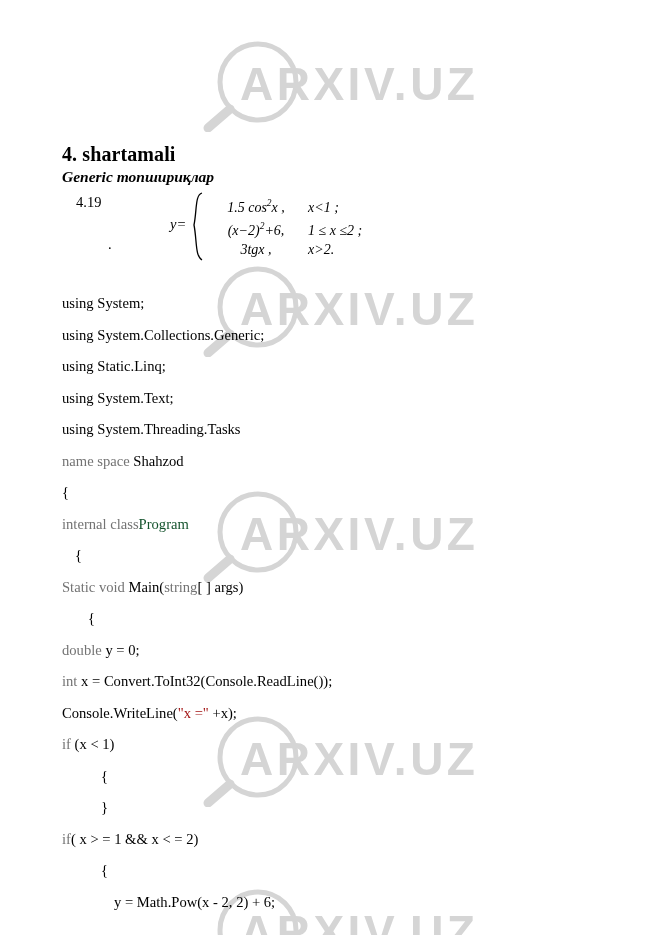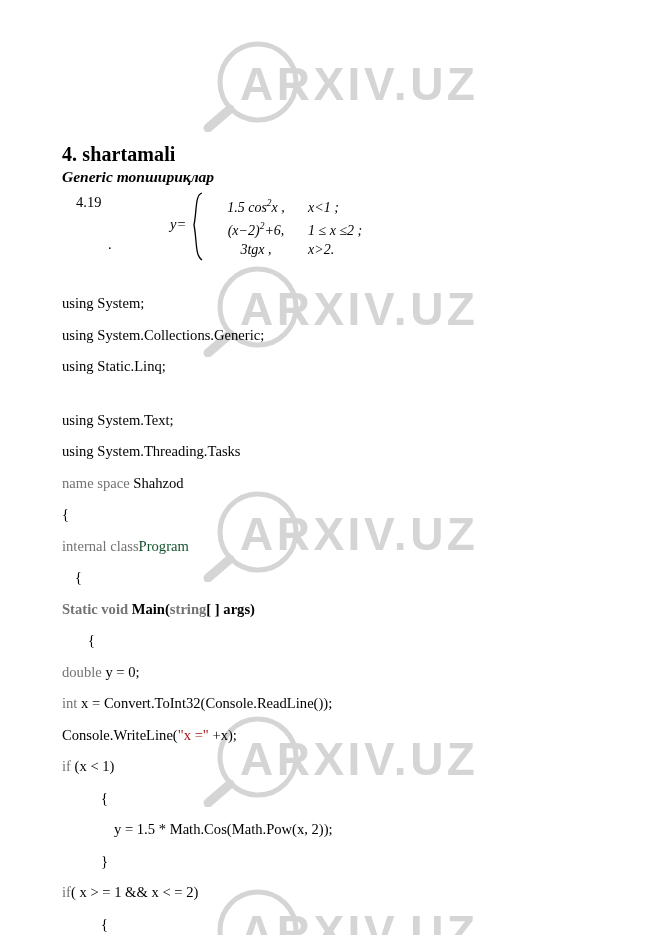--- a/index.html
+++ b/index.html
@@ -200,33 +200,32 @@
         <div class="row"><span class="lhs it">1.5 cos<sup class="sq">2</sup>x ,</span><span class="rhs it">x&lt;1 ;</span></div>
         <div class="row"><span class="lhs it">(x−2)<sup class="sq">2</sup>+6,</span><span class="rhs it">1 ≤ x ≤2 ;</span></div>
         <div class="row"><span class="lhs it">3tgx ,</span><span class="rhs it">x&gt;2.</span></div>
       </div>
   </div>
 
   <div class="code" id="code">
       <div class="ln" style="padding-left: 0px;"><span>using System;</span></div>
       <div class="ln" style="padding-left: 0px;"><span>using System.Collections.Generic;</span></div>
       <div class="ln" style="padding-left: 0px;"><span>using Static.Linq;</span></div>
-      <div class="ln" style="padding-left: 0px; margin-top: 22px;"><span>using System.Text;</span></div>
+      <div class="ln" style="padding-left: 0px;"><span>using System.Text;</span></div>
       <div class="ln" style="padding-left: 0px;"><span>using System.Threading.Tasks</span></div>
       <div class="ln" style="padding-left: 0px;"><span class="kw">name space</span><span> Shahzod</span></div>
       <div class="ln" style="padding-left: 0px;"><span>{</span></div>
       <div class="ln" style="padding-left: 0px;"><span class="kw">internal class</span><span class="type">Program</span></div>
       <div class="ln" style="padding-left: 13px;"><span>{</span></div>
-      <div class="ln" style="padding-left: 0px; font-weight: bold;"><span class="kw">Static void</span><span> Main(</span><span class="kw">string</span><span>[ ] args)</span></div>
+      <div class="ln" style="padding-left: 0px;"><span class="kw">Static void</span><span> Main(</span><span class="kw">string</span><span>[ ] args)</span></div>
       <div class="ln" style="padding-left: 26px;"><span>{</span></div>
       <div class="ln" style="padding-left: 0px;"><span class="kw">double</span><span> y = 0;</span></div>
       <div class="ln" style="padding-left: 0px;"><span class="kw">int</span><span> x = Convert.ToInt32(Console.ReadLine());</span></div>
       <div class="ln" style="padding-left: 0px;"><span>Console.WriteLine(</span><span class="str">"x ="</span><span> +x);</span></div>
       <div class="ln" style="padding-left: 0px;"><span class="kw">if</span><span> (x &lt; 1)</span></div>
       <div class="ln" style="padding-left: 39px;"><span>{</span></div>
-      <div class="ln" style="padding-left: 52px;"><span>y = 1.5 * Math.Cos(Math.Pow(x, 2));</span></div>
       <div class="ln" style="padding-left: 39px;"><span>}</span></div>
       <div class="ln" style="padding-left: 0px;"><span class="kw">if</span><span>( x &gt; = 1 &amp;&amp; x &lt; = 2)</span></div>
       <div class="ln" style="padding-left: 39px;"><span>{</span></div>
       <div class="ln" style="padding-left: 52px;"><span>y = Math.Pow(x - 2, 2) + 6;</span></div>
     </div>
 
 </div>
 
 </body></html>

